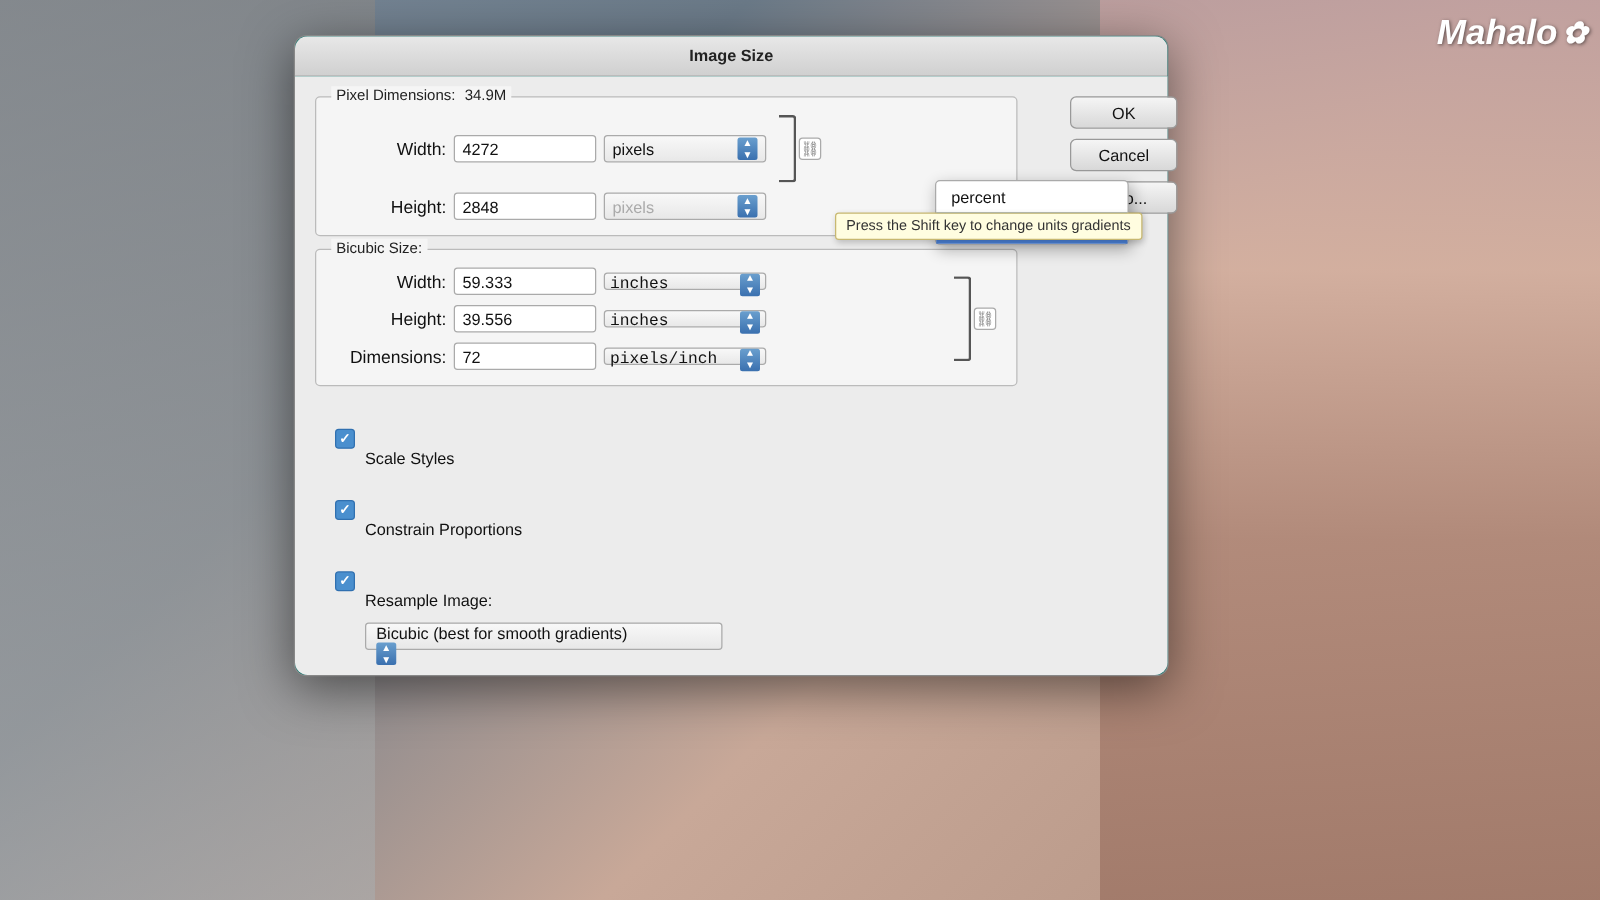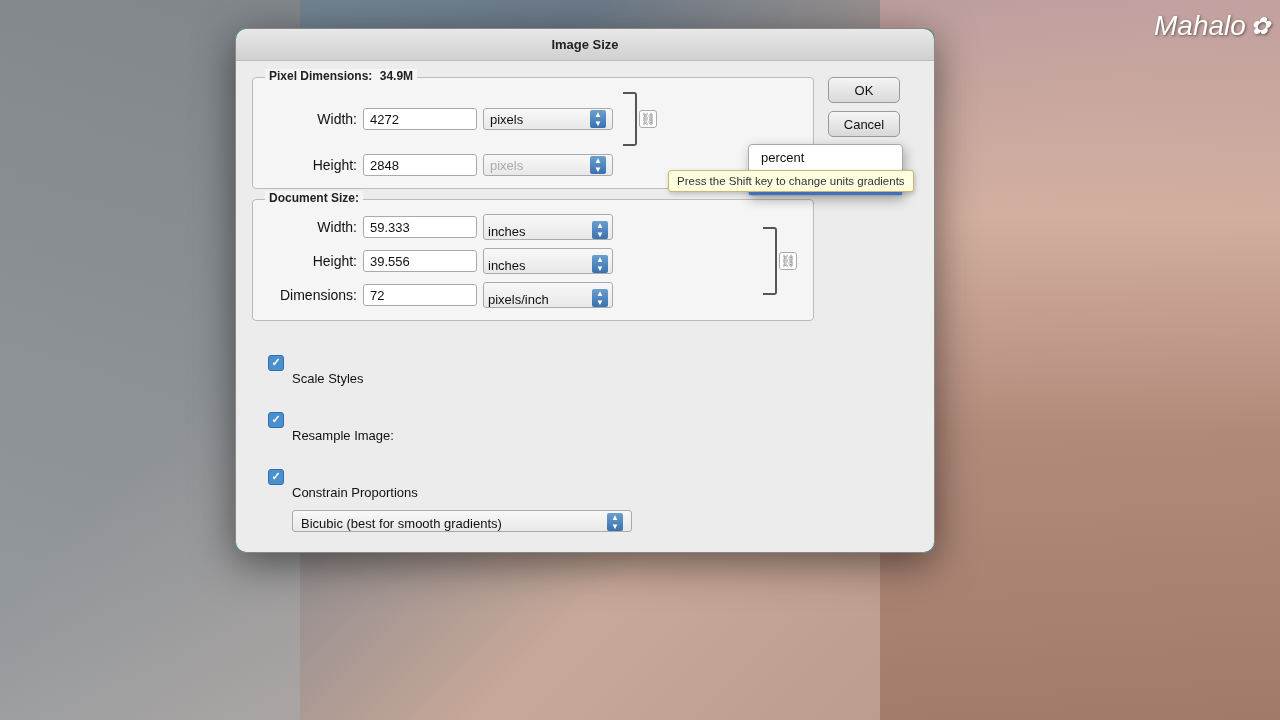--- a/index.html
+++ b/index.html
@@ -40,21 +40,21 @@
     }
 
     
     .mahalo-logo {
       position: absolute;
       top: 10px;
       right: 10px;
       color: white;
       font-size: 28px;
       font-style: italic;
-      font-weight: normal;
+      font-weight: bold;
       text-shadow: 1px 1px 3px rgba(0,0,0,0.5);
       z-index: 10;
       display: flex;
       align-items: center;
       gap: 4px;
     }
     .mahalo-flower {
       font-size: 24px;
     }
 
@@ -114,21 +114,21 @@
       position: relative;
     }
 
     .section-title {
       position: absolute;
       top: -9px;
       left: 12px;
       background: #f5f5f5;
       padding: 0 4px;
       font-size: 12px;
-      font-weight: bold;
+      font-weight: normal;
       color: #222;
     }
 
     .field-row {
       display: flex;
       align-items: center;
       margin-bottom: 8px;
       gap: 6px;
     }
     .field-row:last-child {
@@ -148,33 +148,34 @@
       border: 1px solid #aaa;
       border-radius: 3px;
       padding: 0 6px;
       font-size: 13px;
       background: white;
       color: #111;
     }
 
     
     .dropdown {
-      height: 26px;
+      height: 14px;
       border: 1px solid #aaa;
       border-radius: 3px;
       padding: 0 4px;
       font-size: 13px;
       background: linear-gradient(180deg, #f8f8f8 0%, #e8e8e8 100%);
       color: #111;
       display: flex;
-      align-items: flex-end;
+      align-items: flex-start;
       justify-content: space-between;
       width: 130px;
       cursor: pointer;
       position: relative;
+      font-family: Liberation Mono, monospace;
     }
 
     .dropdown-arrows {
       display: flex;
       flex-direction: column;
       margin-left: 4px;
       background: linear-gradient(180deg, #6a9fce 0%, #3a70af 100%);
       border-radius: 2px;
       width: 16px;
       height: 18px;
@@ -246,21 +247,22 @@
       height: 26px;
       border-radius: 5px;
       border: 1px solid #999;
       background: linear-gradient(180deg, #f5f5f5 0%, #d8d8d8 100%);
       font-size: 13px;
       color: #111;
       cursor: pointer;
       display: flex;
       align-items: center;
       justify-content: center;
-      width: 72px;
+      width: 86px;
+      margin-left: 28px;
     }
 
     
     .checkboxes-section {
       padding: 8px 0 4px 16px;
     }
 
     .checkbox-row {
       display: flex;
       align-items: center;
@@ -301,26 +303,27 @@
     
     .resample-dropdown {
       height: 22px;
       border: 1px solid #aaa;
       border-radius: 3px;
       padding: 0 8px;
       font-size: 13px;
       background: linear-gradient(180deg, #f8f8f8 0%, #e8e8e8 100%);
       color: #111;
       display: flex;
-      align-items: flex-end;
+      align-items: flex-start;
       justify-content: space-between;
-      width: 340px;
+      width: 286px;
       cursor: pointer;
       margin-left: 24px;
       margin-top: 2px;
+      flex-direction: column;
     }
 
     .resample-arrows {
       display: flex;
       flex-direction: column;
       background: linear-gradient(180deg, #6a9fce 0%, #3a70af 100%);
       border-radius: 2px;
       width: 16px;
       height: 18px;
       align-items: center;
@@ -414,21 +417,21 @@
             <span>pixels</span>
             <div style="display:flex;flex-direction:column;background:linear-gradient(180deg,#6a9fce,#3a70af);border-radius:2px;width:16px;height:18px;align-items:center;justify-content:center;gap:1px;">
               <span style="font-size:8px;color:white;line-height:1;">▲</span>
               <span style="font-size:8px;color:white;line-height:1;">▼</span>
             </div>
           </div>
         </div>
       </div>
 
       <div class="section">
-        <span class="section-title">Document Size:</span>
+        <span class="section-title">Bicubic Size:</span>
 
         <div style="display:flex;align-items:center;">
           <div style="flex:1;">
 
             <div class="field-row">
               <span class="field-label">Width:</span>
               <input class="field-input" value="59.333" style="">
               <div class="dropdown">
                 <span>inches</span>
                 <div class="dropdown-arrows">
@@ -472,26 +475,26 @@
 
       <div class="checkboxes-section">
 
         <div class="checkbox-row">
           <div class="checkbox checked"></div>
           <span class="checkbox-label">Scale Styles</span>
         </div>
 
         <div class="checkbox-row">
           <div class="checkbox checked"></div>
-          <span class="checkbox-label">Resample Image:</span>
+          <span class="checkbox-label">Constrain Proportions</span>
         </div>
 
         <div class="checkbox-row">
           <div class="checkbox checked"></div>
-          <span class="checkbox-label">Constrain Proportions</span>
+          <span class="checkbox-label">Resample Image:</span>
         </div>
 
         <div class="resample-dropdown">
           <span>Bicubic (best for smooth gradients)</span>
           <div class="resample-arrows">
             <span style="font-size:8px;color:white;line-height:1;">▲</span>
             <span style="font-size:8px;color:white;line-height:1;">▼</span>
           </div>
         </div>
       </div>

